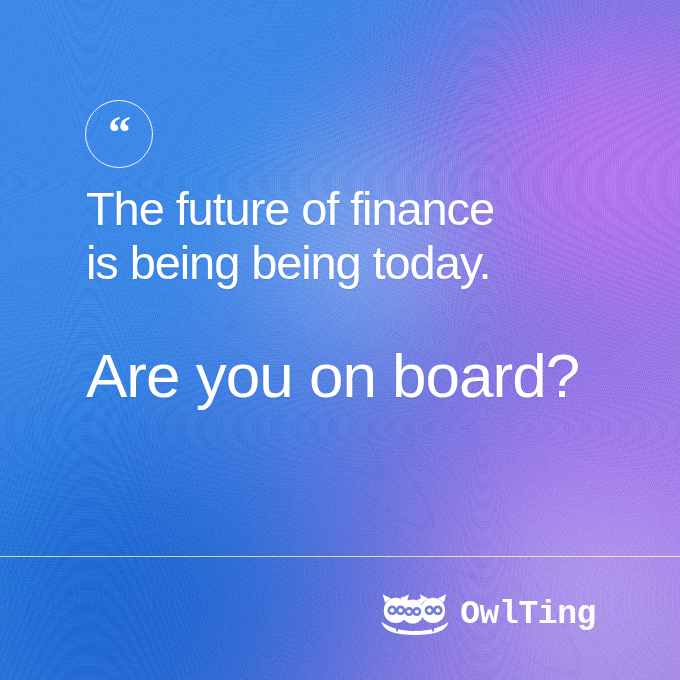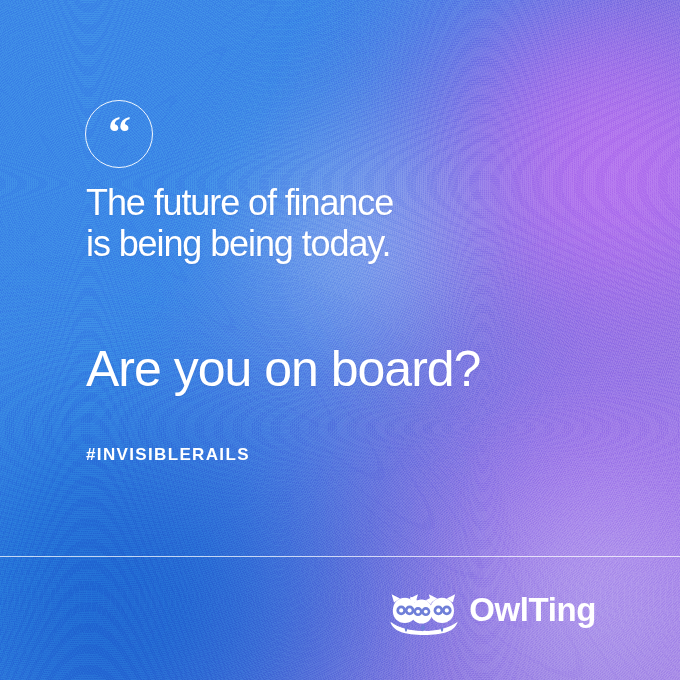--- a/index.html
+++ b/index.html
@@ -171,35 +171,35 @@
     letter-spacing: -1px;
     user-select: none;
   }
 
   .headline {
     position: absolute;
     left: 86px;
     top: 182px;
     width: 540px;
     color: #ffffff;
-    font-size: 36px;
+    font-size: 47px;
     font-weight: 400;
     line-height: 1.14;
     letter-spacing: -1.1px;
     text-shadow: 0 1px 2px rgba(30, 60, 130, 0.12);
   }
 
   .headline-line { display: block; white-space: nowrap; }
 
   .subline {
     position: absolute;
     left: 86px;
     top: 341px;
     color: #ffffff;
-    font-size: 50px;
+    font-size: 62px;
     font-weight: 400;
     line-height: 1.14;
     letter-spacing: -1px;
     white-space: nowrap;
     text-shadow: 0 1px 2px rgba(30, 60, 130, 0.12);
   }
 
   .hashtags {
     position: absolute;
     left: 86px;
@@ -223,21 +223,23 @@
     top: 556px;
     height: 1px;
     background: rgba(255, 255, 255, 0.72);
   }
 
   .logo-lockup {
     position: absolute;
     right: 84px;
     top: 593px;
     display: flex;
+    align-items: center;
     gap: 9px;
+    font-family: Liberation Mono, monospace;
   }
 
   .owl-mark { display: block; width: 72px; height: 42px; }
 
   .wordmark {
     color: #ffffff;
     font-size: 33px;
     font-weight: 700;
     letter-spacing: -0.4px;
     line-height: 1;
@@ -265,21 +267,20 @@
     </div>
 
     <div class="headline">
       <span class="headline-line">The future of finance</span>
       <span class="headline-line">is being being today.</span>
     </div>
 
     <div class="subline">Are you on board?</div>
 
     <div class="hashtags">
-      <span class="hashtag">#INVISIBLERAILS</span>
     </div>
 
     <div class="divider"></div>
 
     <div class="logo-lockup">
       <svg class="owl-mark" viewBox="0 0 120 70" aria-hidden="true">
         <g fill="#ffffff">
 
           <path d="M8 30 C8 16 17 8 28 8 C39 8 48 16 48 30 C48 42 39 50 28 50 C17 50 8 42 8 30 Z"></path>
           <path d="M10 16 L6 2 L20 9 Z"></path>

